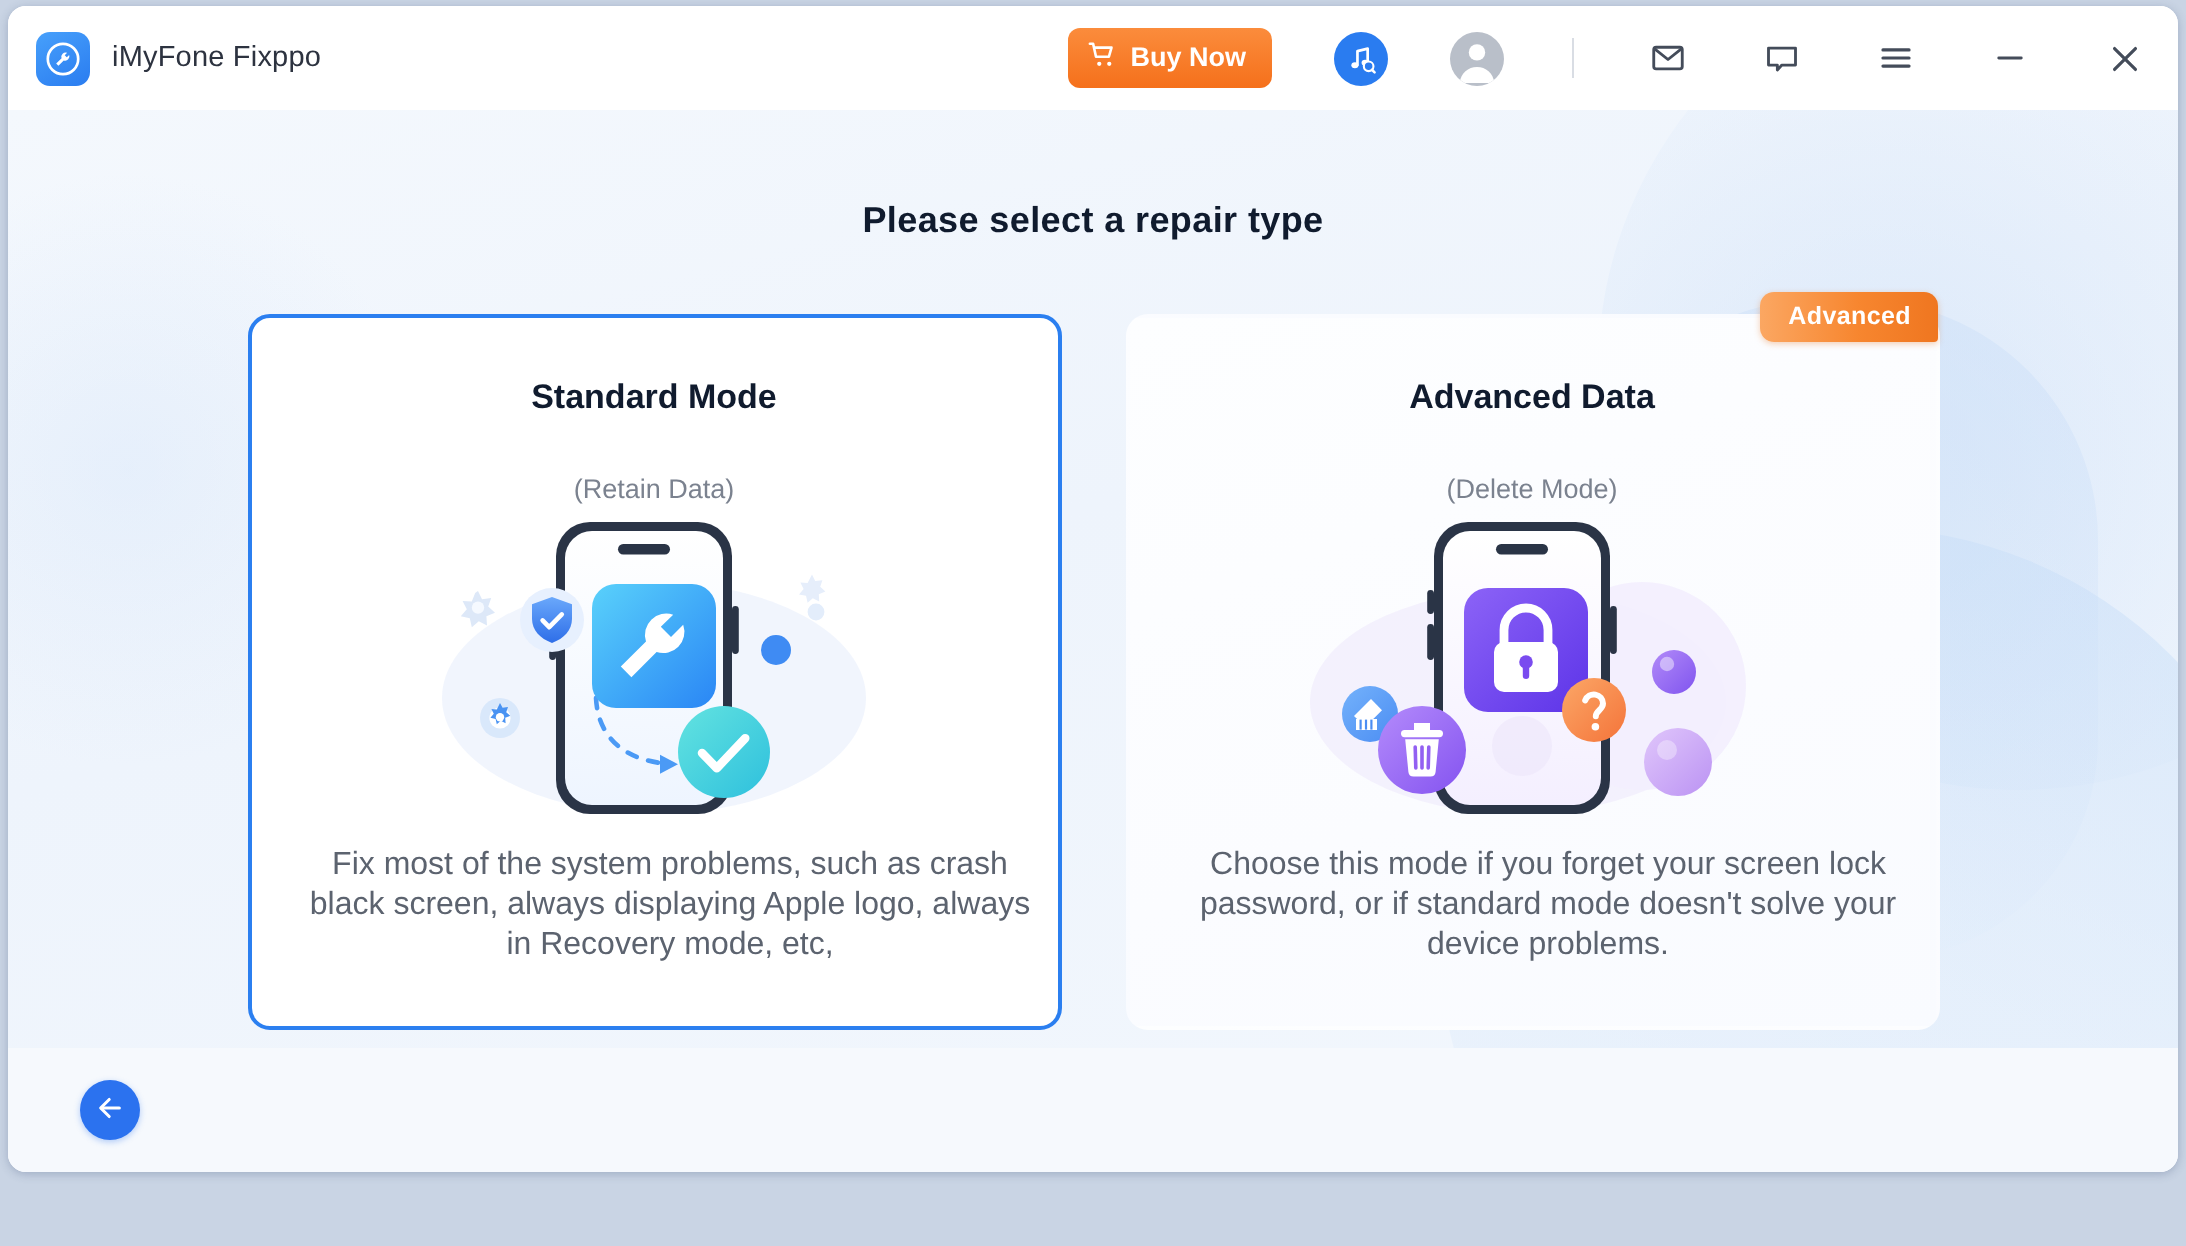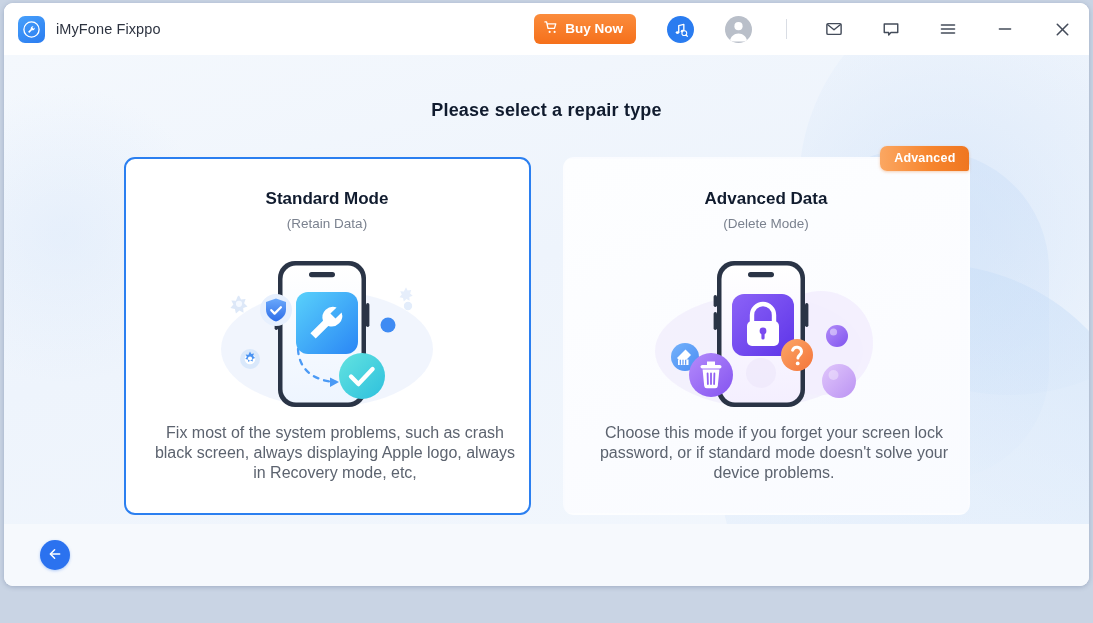--- a/index.html
+++ b/index.html
@@ -176,21 +176,21 @@
   }
 
   .card-title {
     margin-top: 30px;
     font-size: 17px;
     font-weight: bold;
     color: #101b2e;
   }
 
   .card-sub {
-    margin-top: 7px;
+    margin-top: 28px;
     font-size: 13.5px;
     color: #7b828f;
   }
 
   .card-desc {
     position: absolute;
     left: 28px; right: 12px;
     bottom: 30px;
     text-align: center;
     font-size: 16px;

